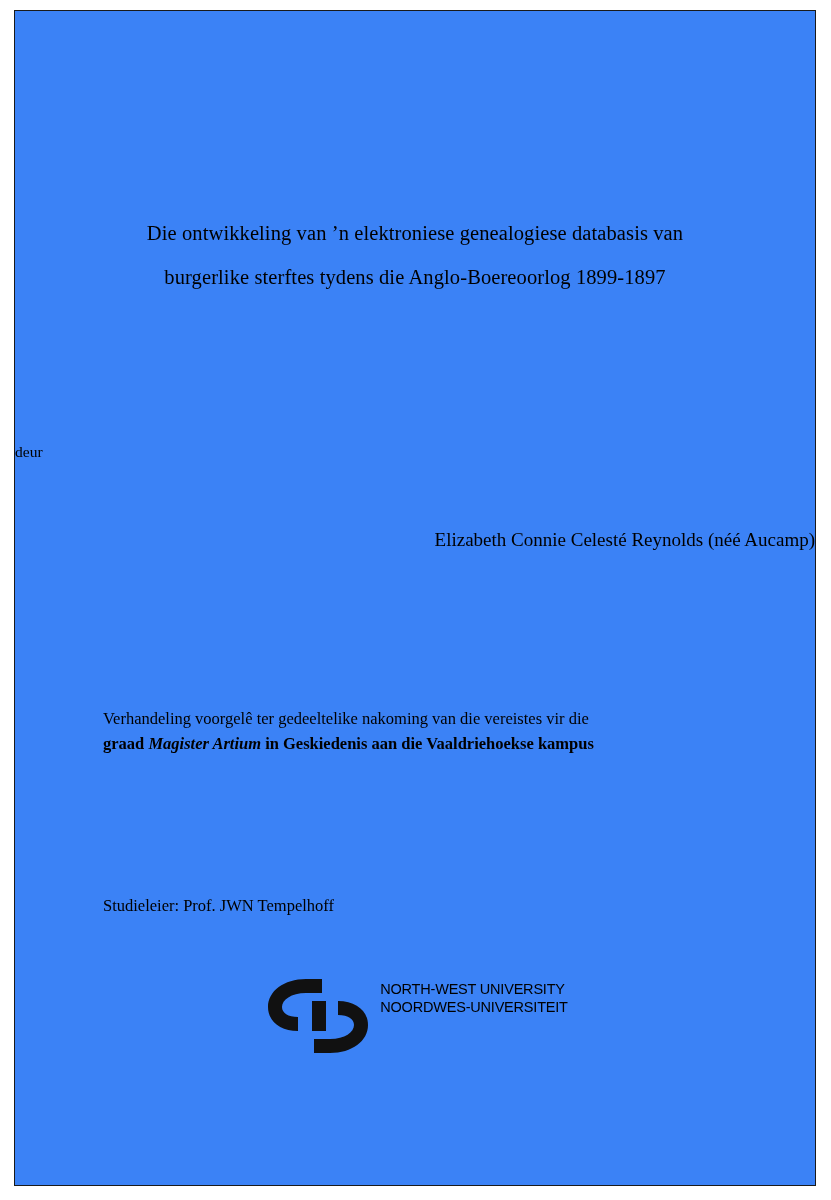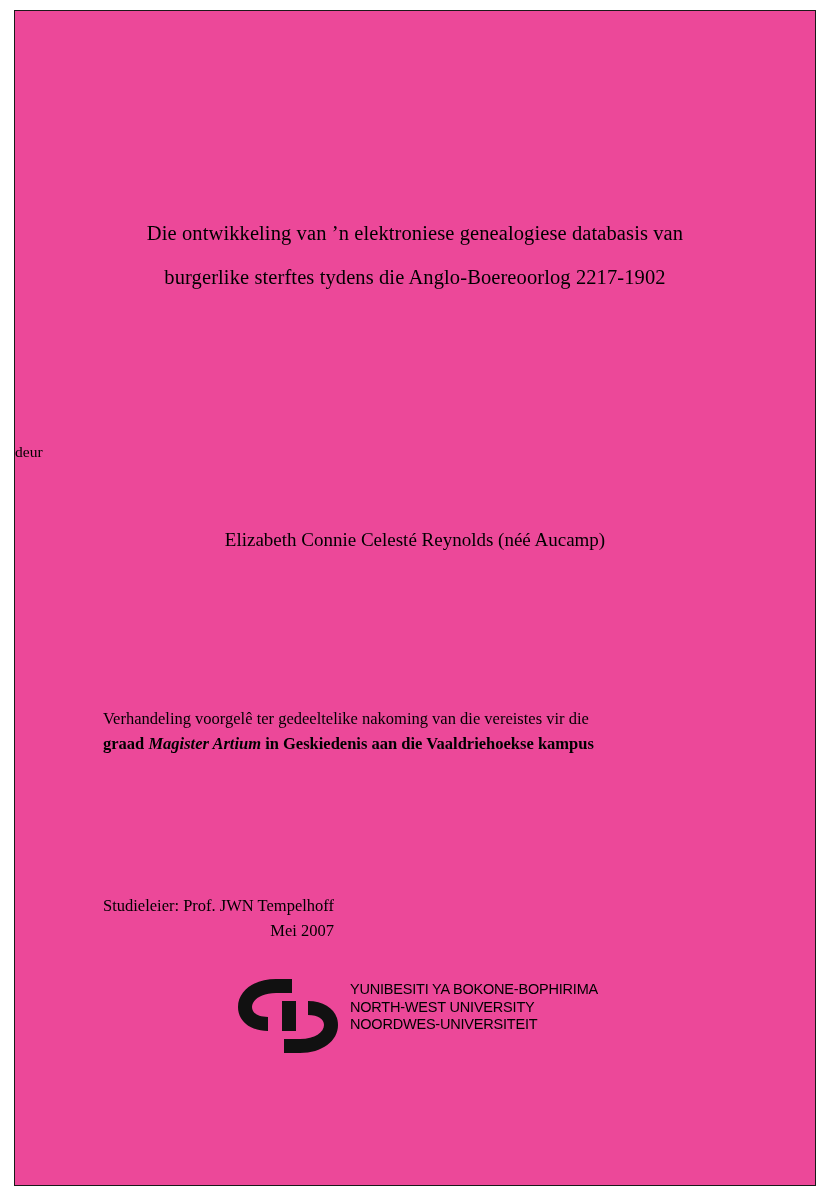--- a/index.html
+++ b/index.html
@@ -15,21 +15,21 @@
     overflow: hidden;
   }
   .page-frame {
     position: absolute;
     left: 14px;
     top: 10px;
     width: 802px;
     height: 1176px;
     border: 1.5px solid #1a1a1a;
     box-sizing: border-box;
-    background: #ec4899;
+    background: #3b82f6;
   }
   .page-inner {
     position: absolute;
     left: 0;
     top: 0;
     right: 0;
     bottom: 0;
     padding: 0 88px;
     box-sizing: border-box;
   }
@@ -55,21 +55,21 @@
     top: 432px;
     text-align: left;
     font-size: 15.5px;
   }
 
   .author {
     position: absolute;
     left: 0;
     right: 0;
     top: 518px;
-    text-align: center;
+    text-align: right;
     font-size: 19px;
   }
 
   .statement {
     position: absolute;
     left: 88px;
     right: 88px;
     top: 660px;
     font-size: 16.5px;
     line-height: 25px;
@@ -123,48 +123,46 @@
   }
 </style>
 </head>
 <body>
 
 <div class="page-frame">
   <div class="page-inner">
 
     <div class="title-block">
       <div class="title-line">Die ontwikkeling van ’n elektroniese genealogiese databasis van</div>
-      <div class="title-line">burgerlike sterftes tydens die Anglo-Boereoorlog 2217-1902</div>
+      <div class="title-line">burgerlike sterftes tydens die Anglo-Boereoorlog 1899-1897</div>
     </div>
 
     <div class="byline-label">deur</div>
 
     <div class="author">Elizabeth Connie Celesté Reynolds (néé Aucamp)</div>
 
     <div class="statement">
       <div class="just">Verhandeling voorgelê ter gedeeltelike nakoming van die vereistes vir die</div>
       <div class="l2"><span>graad </span><i>Magister Artium</i><span> in Geskiedenis aan die Vaaldriehoekse kampus</span></div>
     </div>
 
     <div class="supervisor">
       <div>Studieleier: Prof. JWN Tempelhoff</div>
-      <div>Mei 2007</div>
     </div>
 
     <div class="logo-area">
       <div class="logo-mark">
         <svg width="112" height="78" viewBox="0 0 112 78" xmlns="http://www.w3.org/2000/svg">
           <g fill="#111111">
             <path d="M44 2 C22 2 6 14 6 30 C6 44 18 54 36 54 L36 40 C26 40 20 36 20 30 C20 23 29 16 44 16 L60 16 L60 2 Z"></path>
             <path d="M68 76 C90 76 106 64 106 48 C106 34 94 24 76 24 L76 38 C86 38 92 42 92 48 C92 55 83 62 68 62 L52 62 L52 76 Z"></path>
             <rect x="50" y="24" width="14" height="30"></rect>
           </g>
         </svg>
       </div>
       <div class="logo-text">
-        <div>YUNIBESITI YA BOKONE-BOPHIRIMA</div>
         <div>NORTH-WEST UNIVERSITY</div>
         <div>NOORDWES-UNIVERSITEIT</div>
       </div>
     </div>
 
   </div>
 </div>
 
 </body></html>

